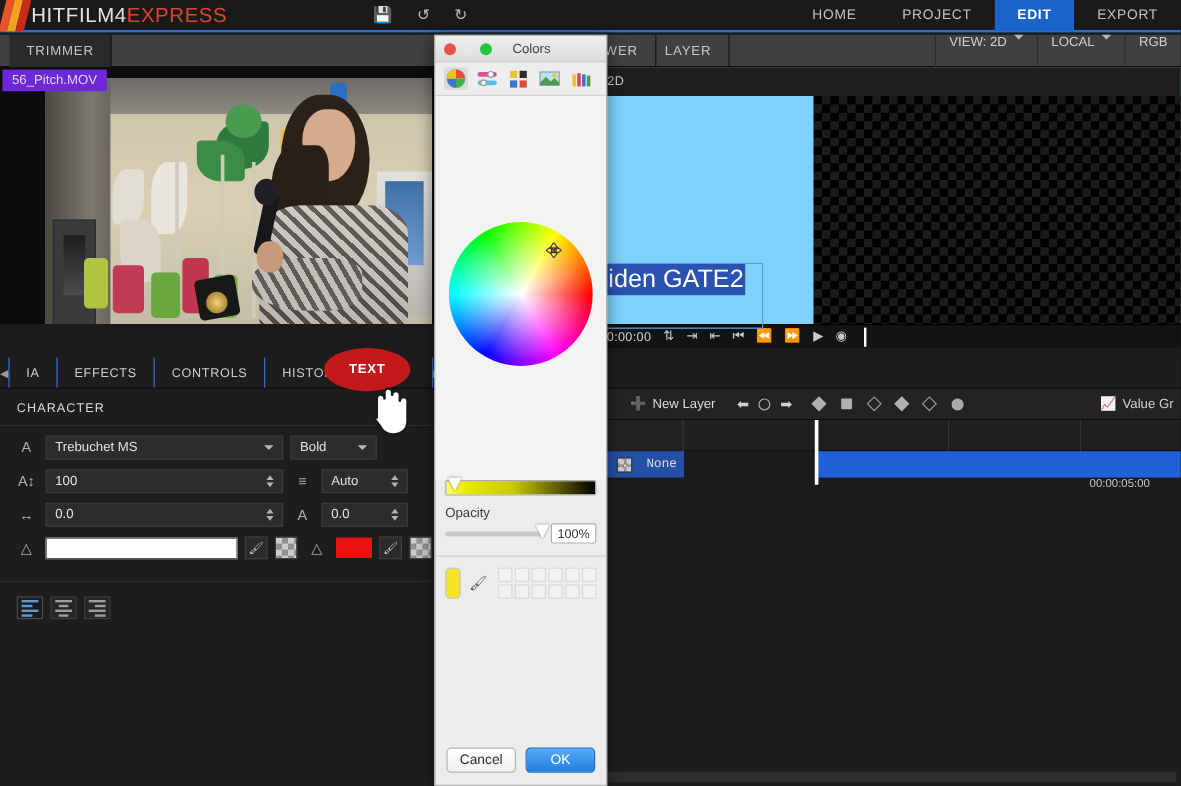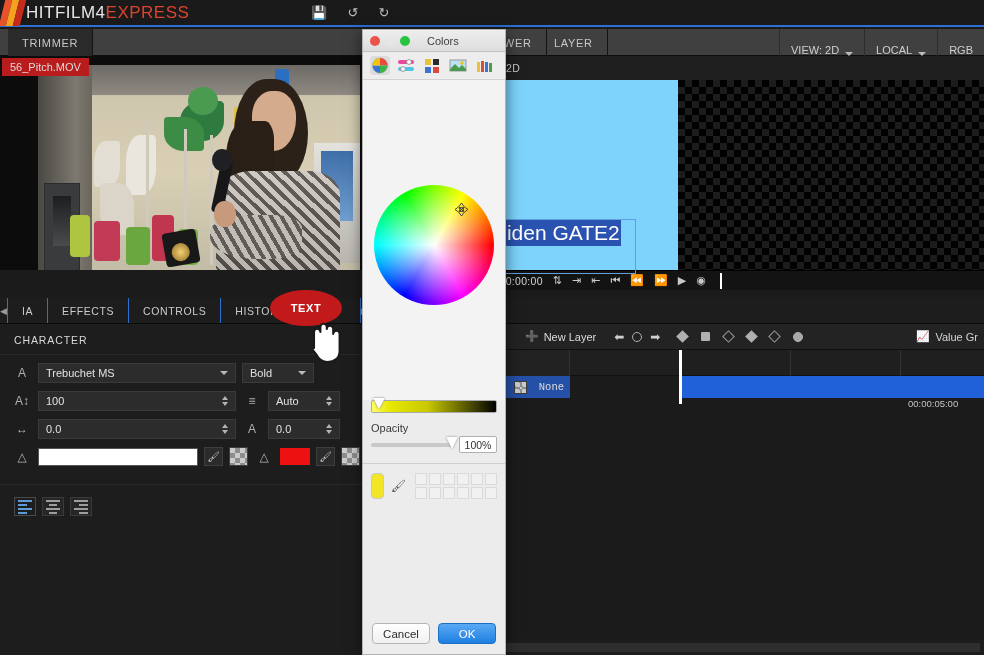--- a/index.html
+++ b/index.html
@@ -48,30 +48,30 @@
   }
   .ptab {
     position: absolute; top: 0; height: 27px; display: flex; align-items: center;
     padding: 0 14px; font-size: 11px; color: #c8c8c8; letter-spacing: .7px;
     background: #2a2a2a; border-right: 1px solid #141414;
   }
   .ptab.plain { background: transparent; }
 
   .viewopts { position: absolute; right: 0; top: 0; height: 27px; display: flex; align-items: center; gap: 0; }
   .vbtn {
-    height: 27px; display: flex; align-items: flex-end; gap: 6px; padding: 0 11px;
+    height: 27px; display: flex; align-items: flex-start; gap: 6px; padding: 0 11px;
     font-size: 11px; color: #cfcfcf; border-left: 1px solid #2c2c2c;
   }
   .caret { width: 0; height: 0; border-left: 4px solid transparent; border-right: 4px solid transparent; border-top: 4px solid #b9b9b9; }
 
   
   .trimmer { position: absolute; left: 0; top: 56px; width: 366px; height: 214px; background: #0c0c0c; }
   .clip-badge {
     position: absolute; left: 2px; top: 2px; z-index: 5;
-    background: #b91c1c; color: #dcdcdc; font-size: 11px; padding: 3px 8px;
+    background: #6d28d9; color: #dcdcdc; font-size: 11px; padding: 3px 8px;
   }
   .video {
     position: absolute; left: 38px; top: 9px; width: 322px; height: 205px;
     overflow: hidden; background: #6f6a62;
   }
   .v-wall { position: absolute; inset: 0; background:
       linear-gradient(180deg,#8d8475 0%,#cfc6ae 16%,#d8cfb4 52%,#c3bca6 100%); }
   .v-ceiling { position: absolute; left: 0; top: 0; width: 100%; height: 30px;
       background: linear-gradient(180deg,#6d6a66,#8e8a82); }
   .v-doorframe { position: absolute; left: 0; top: 0; width: 54px; height: 100%;
@@ -306,20 +306,26 @@
         <div class="sl s3"></div>
     </div>
     <div class="logo-text">
       <span class="w1">HITFILM4</span><span class="w2">EXPRESS</span>
     </div>
     <div class="top-icons">
       <span class="ti">💾</span>
       <span class="ti">↺</span>
       <span class="ti">↻</span>
     </div>
+    <div class="topnav">
+      <div class="nav">HOME</div>
+      <div class="nav">PROJECT</div>
+      <div class="nav active">EDIT</div>
+      <div class="nav">EXPORT</div>
+    </div>
   </div>
 
   <div class="tabrow">
     <div class="ptab" style="left:8px;">TRIMMER</div>
     <div class="ptab plain" style="left:470px;">VIEWER</div>
     <div class="ptab plain" style="left:540px;">LAYER</div>
     <div class="viewopts">
       <div class="vbtn">
         <span>VIEW: 2D</span>
         <span class="caret"></span>

